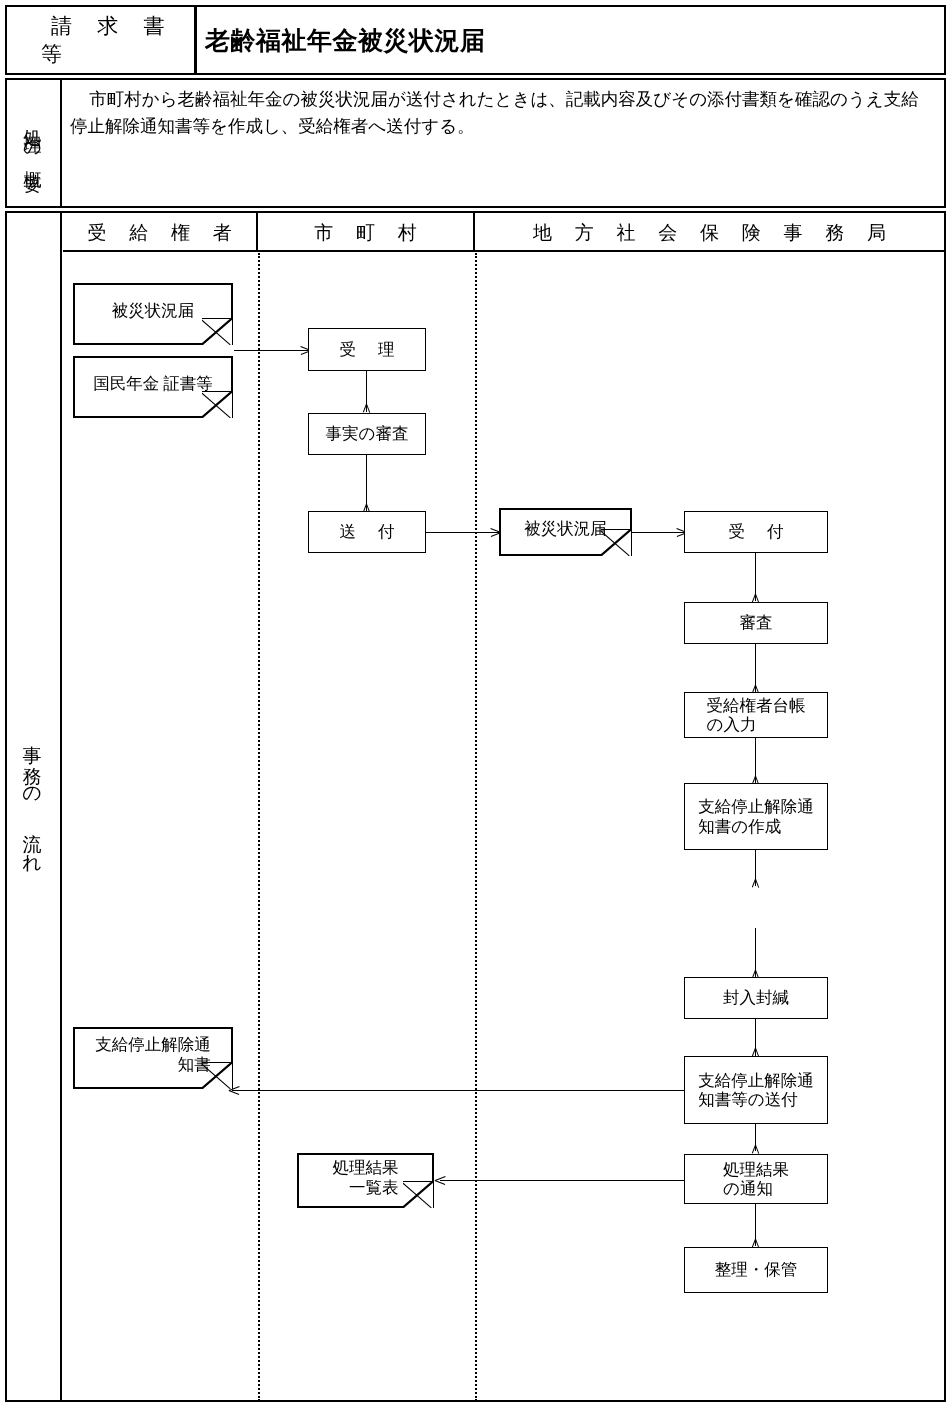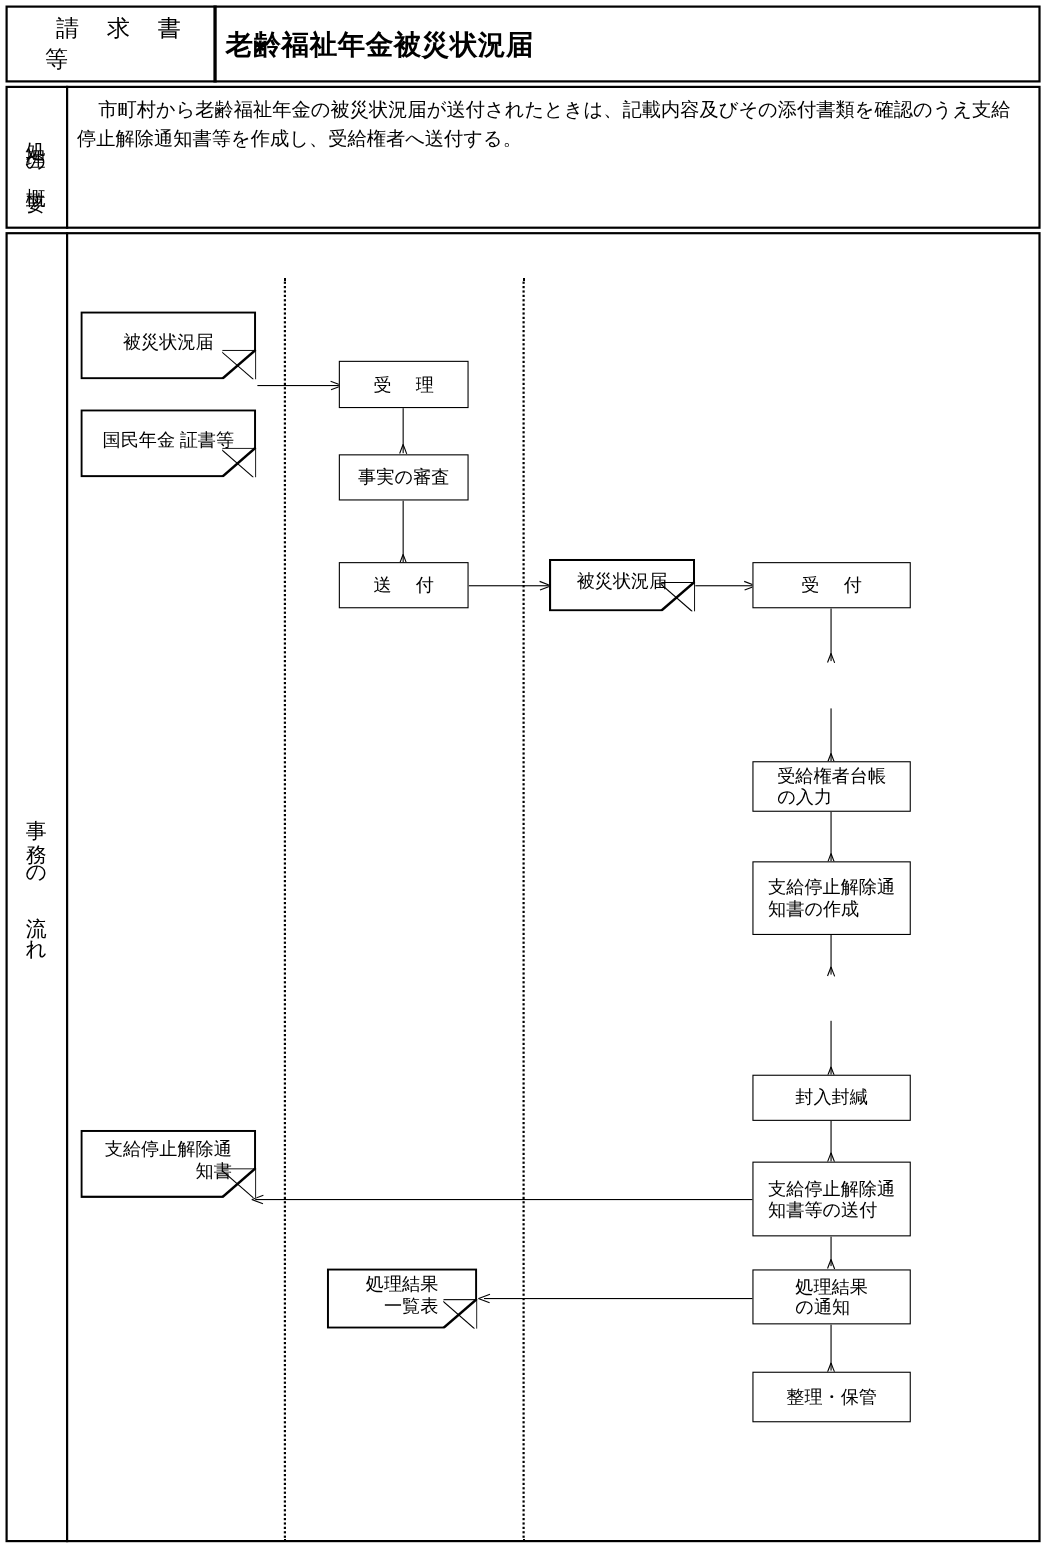--- a/index.html
+++ b/index.html
@@ -190,32 +190,37 @@
   </div>
   <div id="summary-body">
     <p>市町村から老齢福祉年金の被災状況届が送付されたときは、記載内容及びその添付書類を確認のうえ支給停止解除通知書等を作成し、受給権者へ送付する。</p>
   </div>
 
   <div class="frame" id="flow-frame"></div>
   <div id="flow-label">
     <span id="flow-label-text">事務の流れ</span>
   </div>
 
+  <div id="lane-head">
+    <div class="lane-head-cell" id="lane-head-0">受 給 権 者</div>
+    <div class="lane-head-cell" id="lane-head-1">市 町 村</div>
+    <div class="lane-head-cell" id="lane-head-2">地 方 社 会 保 険 事 務 局</div>
+  </div>
 
   <div class="lane-sep" id="lane-sep-1"></div>
   <div class="lane-sep" id="lane-sep-2"></div>
 
   <div class="docshape" style="left:73px;top:283px;width:160px;height:62px;">
     <div class="doc-body"></div>
       <div class="doc-inner"></div>
     <div class="doc-fold"></div>
     <div class="doc-text">被災状況届</div>
   </div>
 
-  <div class="docshape" style="left:73px;top:372px;width:160px;height:62px;">
+  <div class="docshape" style="left:73px;top:356px;width:160px;height:62px;">
     <div class="doc-body"></div>
       <div class="doc-inner"></div>
     <div class="doc-fold"></div>
     <div class="doc-text">国民年金
 証書等</div>
   </div>
 
   <div class="hline" style="left:234px;top:350px;width:76px;"></div>
   <div class="arrow-r" style="left:300px;top:344px;"></div>
 
@@ -242,20 +247,21 @@
   </div>
 
   <div class="hline" style="left:632px;top:532px;width:54px;"></div>
   <div class="arrow-r" style="left:676px;top:526px;"></div>
 
   <div class="node proc wide-sp" style="left:684px;top:511px;width:144px;height:42px;">受 付</div>
 
   <div class="vline" style="left:755px;top:553px;height:48px;"></div>
   <div class="arrow-d" style="left:750px;top:594px;"></div>
 
+  <div class="node proc" style="left:684px;top:602px;width:144px;height:42px;">審査</div>
 
   <div class="vline" style="left:755px;top:644px;height:48px;"></div>
   <div class="arrow-d" style="left:750px;top:685px;"></div>
 
   <div class="node proc" style="left:684px;top:692px;width:144px;height:46px;">
     <span style="white-space:pre-line;">受給権者台帳
 の入力</span>
   </div>
 
   <div class="vline" style="left:755px;top:738px;height:45px;"></div>

